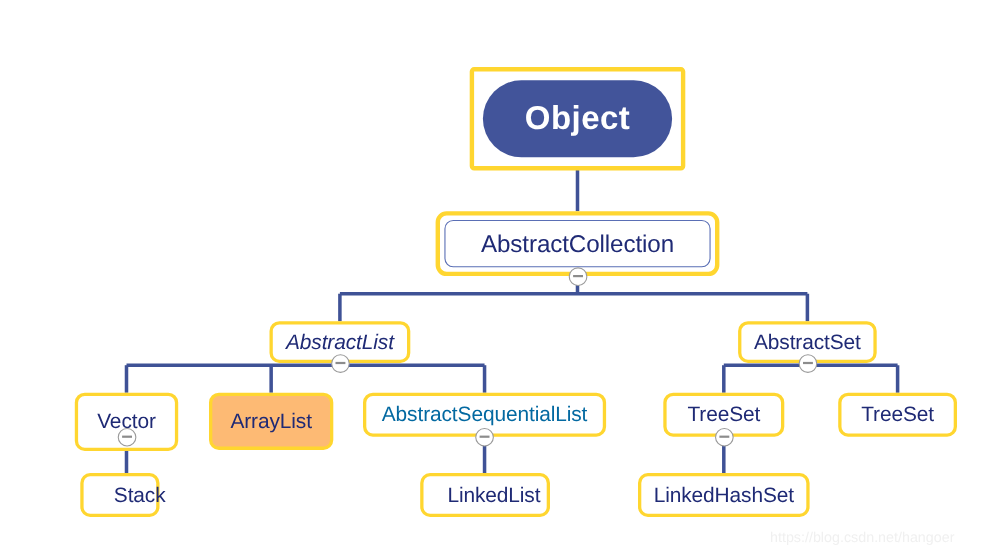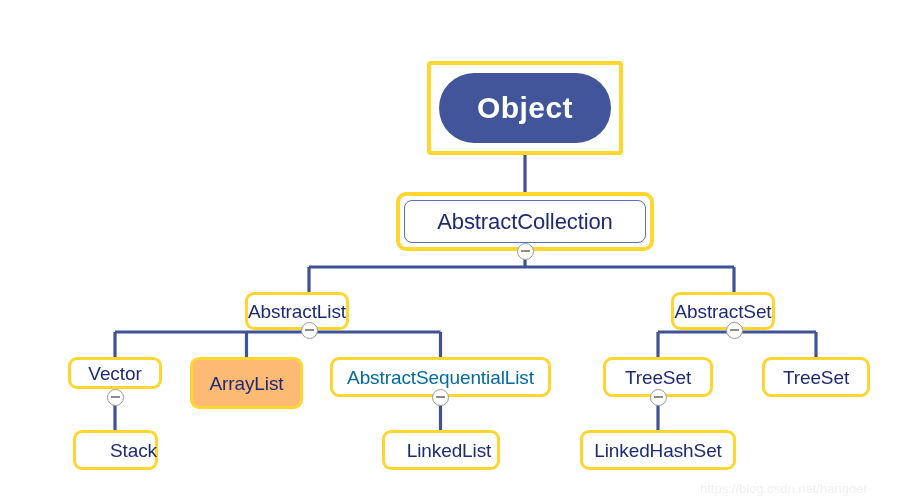--- a/index.html
+++ b/index.html
@@ -142,33 +142,33 @@
         </div>
       </div>
       <div class="node framed" style="left: 396px; top: 192px; width: 258px; height: 59px; border-color: rgb(255, 214, 48); background: rgb(255, 255, 255);">
         <div class="inner-frame" style="border-color: rgb(90, 111, 181);">
           <span class="node-label" style="color: rgb(31, 42, 117);">AbstractCollection</span>
         </div>
       </div>
       <div class="collapse-toggle" style="left: 516.5px; top: 242.5px; border-color: rgb(154, 154, 154);">
         <span class="minus"></span>
       </div>
-      <div class="node" style="left: 245px; top: 292px; width: 104px; height: 38px; border-color: rgb(255, 214, 48); background: rgb(255, 255, 255);">
+      <div class="node" style="left: 245px; top: 292px; width: 128px; height: 38px; border-color: rgb(255, 214, 48); background: rgb(255, 255, 255); font-style: italic;">
         <span class="node-label" style="color: rgb(31, 42, 117);">AbstractList</span>
       </div>
       <div class="collapse-toggle" style="left: 300.5px; top: 321.5px; border-color: rgb(154, 154, 154);">
         <span class="minus"></span>
       </div>
-      <div class="node" style="left: 671px; top: 292px; width: 104px; height: 38px; border-color: rgb(255, 214, 48); background: rgb(255, 255, 255);">
+      <div class="node" style="left: 671px; top: 292px; width: 126px; height: 38px; border-color: rgb(255, 214, 48); background: rgb(255, 255, 255);">
         <span class="node-label" style="color: rgb(31, 42, 117);">AbstractSet</span>
       </div>
       <div class="collapse-toggle" style="left: 725.5px; top: 321.5px; border-color: rgb(154, 154, 154);">
         <span class="minus"></span>
       </div>
-      <div class="node" style="left: 68px; top: 357px; width: 94px; height: 32px; border-color: rgb(255, 214, 48); background: rgb(255, 255, 255);">
+      <div class="node" style="left: 68px; top: 357px; width: 94px; height: 53px; border-color: rgb(255, 214, 48); background: rgb(255, 255, 255);">
         <span class="node-label" style="color: rgb(31, 42, 117);">Vector</span>
       </div>
       <div class="collapse-toggle" style="left: 106.5px; top: 388.5px; border-color: rgb(154, 154, 154);">
         <span class="minus"></span>
       </div>
       <div class="node" style="left: 190px; top: 357px; width: 113px; height: 52px; border-color: rgb(255, 214, 48); background: #fdba74;">
         <span class="node-label" style="color: rgb(31, 42, 117);">ArrayList</span>
       </div>
       <div class="node" style="left: 330px; top: 357px; width: 221px; height: 40px; border-color: rgb(255, 214, 48); background: rgb(255, 255, 255);">
         <span class="node-label" style="color: #0369a1;">AbstractSequentialList</span>
@@ -178,21 +178,21 @@
       </div>
       <div class="node" style="left: 603px; top: 357px; width: 110px; height: 40px; border-color: rgb(255, 214, 48); background: rgb(255, 255, 255);">
         <span class="node-label" style="color: rgb(31, 42, 117);">TreeSet</span>
       </div>
       <div class="collapse-toggle" style="left: 649.5px; top: 388.5px; border-color: rgb(154, 154, 154);">
         <span class="minus"></span>
       </div>
       <div class="node" style="left: 762px; top: 357px; width: 108px; height: 40px; border-color: rgb(255, 214, 48); background: rgb(255, 255, 255);">
         <span class="node-label" style="color: rgb(31, 42, 117); text-align: right;">TreeSet</span>
       </div>
-      <div class="node" style="left: 73px; top: 430px; width: 85px; height: 40px; border-color: rgb(255, 214, 48); background: rgb(255, 255, 255); padding-left: 36px;">
+      <div class="node" style="left: 73px; top: 430px; width: 72px; height: 40px; border-color: rgb(255, 214, 48); background: rgb(255, 255, 255); padding-left: 36px;">
         <span class="node-label" style="color: rgb(31, 42, 117);">Stack</span>
       </div>
       <div class="node" style="left: 382px; top: 430px; width: 118px; height: 40px; border-color: rgb(255, 214, 48); background: rgb(255, 255, 255); padding-left: 16px;">
         <span class="node-label" style="color: rgb(31, 42, 117);">LinkedList</span>
       </div>
       <div class="node" style="left: 580px; top: 430px; width: 156px; height: 40px; border-color: rgb(255, 214, 48); background: rgb(255, 255, 255);">
         <span class="node-label" style="color: rgb(31, 42, 117);">LinkedHashSet</span>
       </div>
     </div>
 

